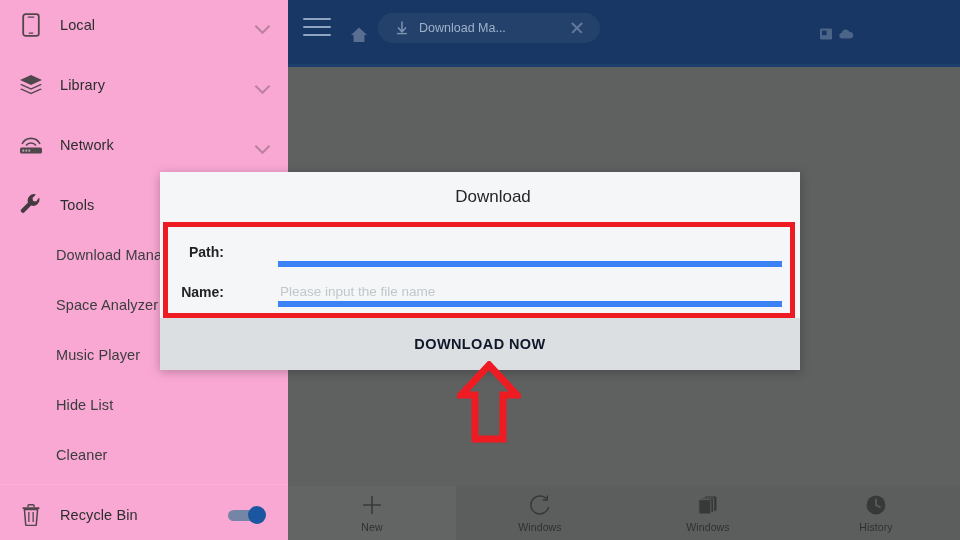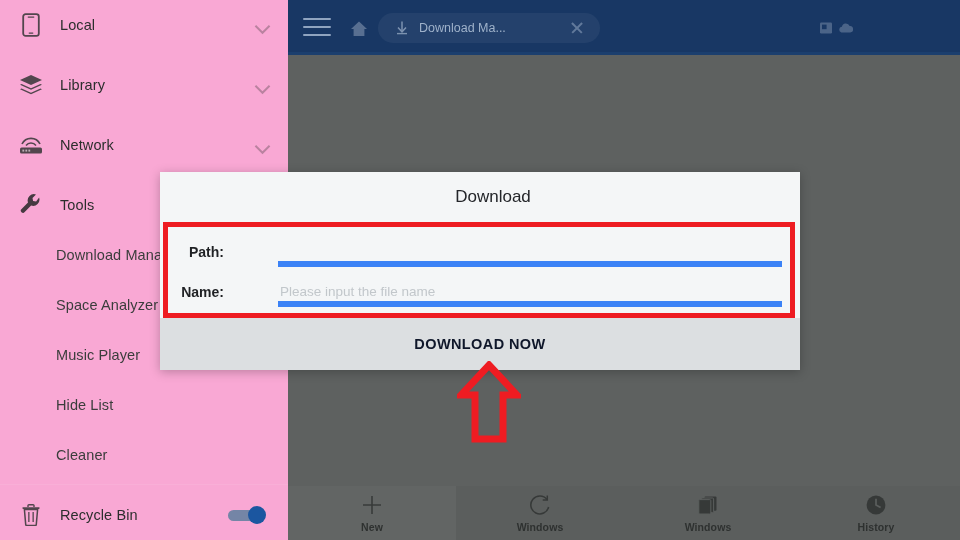--- a/index.html
+++ b/index.html
@@ -12,21 +12,21 @@
   #app {
     position: relative;
     width: 960px; height: 540px;
     background: #5e6160;
   }
 
   
   .header {
     position: absolute;
     left: 288px; top: 0;
-    width: 672px; height: 55px;
+    width: 672px; height: 67px;
     background: #183764;
     overflow: hidden;
   }
   .header::after {
     content: "";
     position: absolute;
     left: 0; bottom: 0; right: 0; height: 3px;
     background: #1c3f6e;
   }
   .hamburger {
@@ -167,21 +167,20 @@
     background: #1b56a0;
   }
 
   
   .bottombar {
     position: absolute;
     left: 288px; top: 486px;
     width: 672px; height: 54px;
     background: #5b5e5d;
     display: flex;
-    font-weight: bold;
   }
   .bb-item {
     flex: 1 1 0;
     display: flex; flex-direction: column;
     align-items: center; justify-content: center;
     gap: 4px;
   }
   .bb-item.active { background: #626564; }
   .bb-icon {
     width: 24px; height: 24px;

